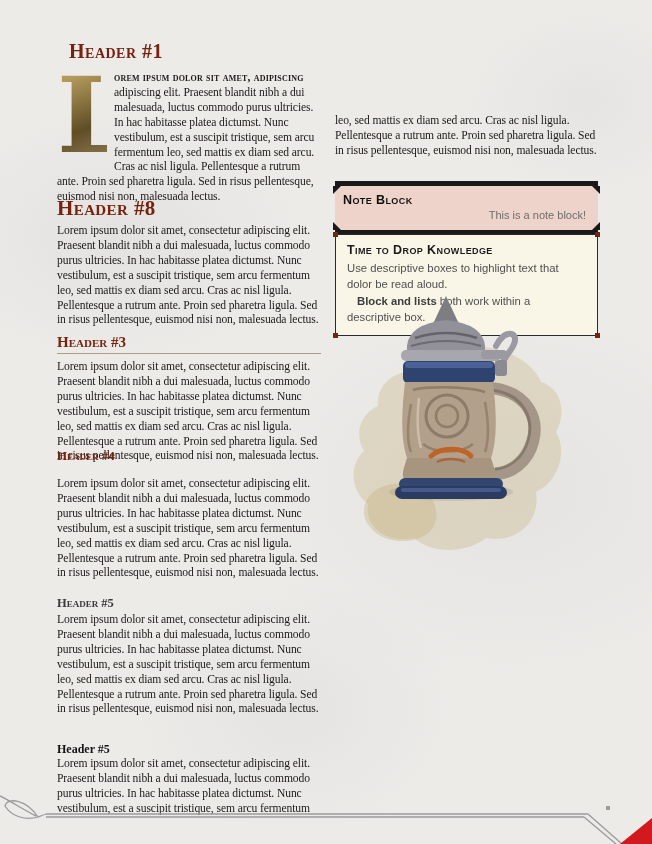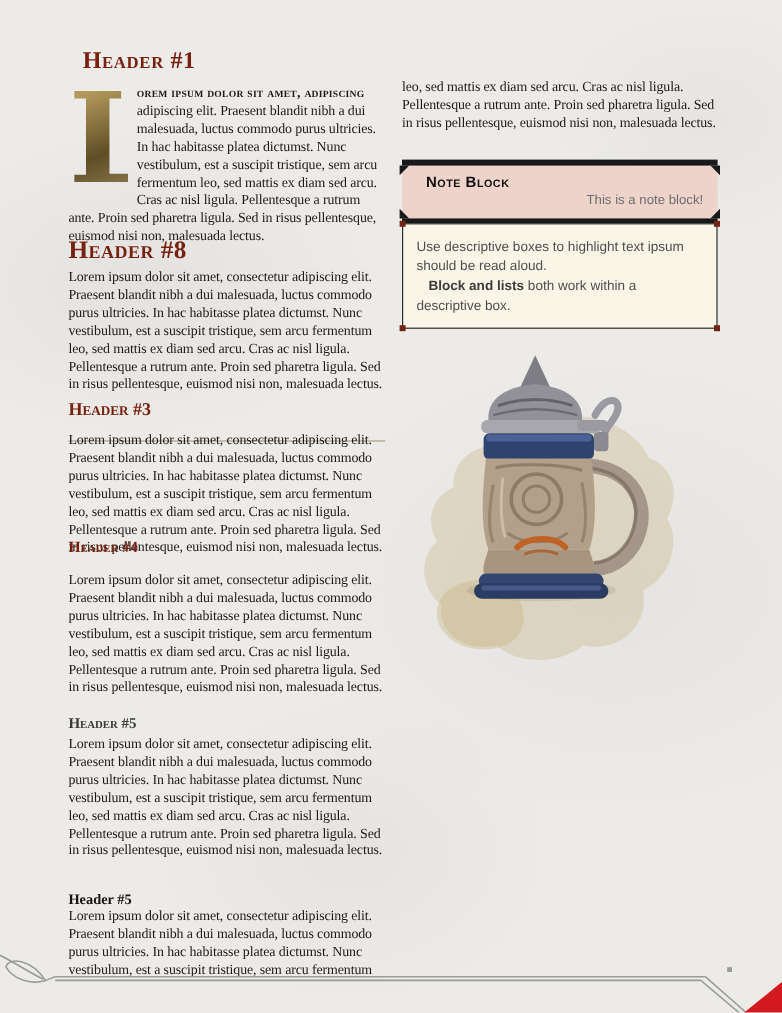--- a/index.html
+++ b/index.html
@@ -11,37 +11,37 @@
     background-image:
       radial-gradient(ellipse 300px 200px at 18% 28%, rgba(110,110,118,.07), transparent 65%),
       radial-gradient(ellipse 420px 300px at 78% 58%, rgba(110,110,118,.06), transparent 65%),
       radial-gradient(ellipse 260px 200px at 45% 84%, rgba(110,110,118,.06), transparent 65%),
       radial-gradient(ellipse 200px 150px at 90% 12%, rgba(110,110,118,.05), transparent 65%);
     overflow:hidden;
     color:#1d1a18;
   }
   .abs { position:absolute; }
   .col-l { left:57px; width:264px; }
-  .col-r { left:335px; width:263px; }
+  .col-r { left:335px; width:263px;margin-top:48px; }
 
   .body-text {
     font-size:11.6px;
     line-height:14.9px;
     letter-spacing:-0.1px;
     color:#1d1a18;
   }
   h1.brew, h2.brew, h3.brew, h4.brew, h5.brew {
     font-family:"Liberation Serif", serif;
     font-variant:small-caps;
     font-weight:bold;
     color:#772210;
   }
   h1.brew { font-size:20px; letter-spacing:.5px;margin-left:12px; }
   h2.brew { font-size:21px; letter-spacing:.4px; }
-  h3.brew { font-size:15px; border-bottom:1.5px solid #ac9f83; padding-bottom:16px; }
+  h3.brew { font-size:15px; border-bottom:1.5px solid #ac9f83; padding-bottom:2px; }
   h4.brew { font-size:13px; }
   h5.brew { font-size:12.5px; color:#3a3a3a; }
   .h6-brew { font-size:12px; font-weight:bold; color:#161412; }
 
   .dropcap {
     float:left;
     width:50px;
     height:102px;
     font-family:"DejaVu Serif", serif;
     font-size:104px;
@@ -59,21 +59,21 @@
   
   .note-wrap { top:133px; }
   .note-bar { position:relative; height:5px; background:#191919; margin:0; }
   .note-bar::before, .note-bar::after { content:""; position:absolute; width:0; height:0; }
   .bar-top::before { left:-2px; top:5px; border-top:8px solid #191919; border-right:8px solid transparent; }
   .bar-top::after  { right:-2px; top:5px; border-top:8px solid #191919; border-left:8px solid transparent; }
   .bar-bot::before { left:-2px; bottom:5px; border-bottom:8px solid #191919; border-right:8px solid transparent; }
   .bar-bot::after  { right:-2px; bottom:5px; border-bottom:8px solid #191919; border-left:8px solid transparent; }
   .note-body {
     background:#EDD3C9;
-    padding:7px 12px 9px 20px;
+    padding:7px 12px 9px 8px;
     font-family:"Liberation Sans", sans-serif;
   }
   .note-title { font-size:12.5px; font-weight:bold; font-variant:small-caps; letter-spacing:.4px; color:#111; }
   .note-text  { font-size:11px; color:#6e6e6e; margin-top:2px;text-align:right; }
 
   
   .know-box {
     top:186px;
     position:absolute;
     background:#FAF6E7;
@@ -128,21 +128,22 @@
     <div class="note-text">This is a note block!</div>
   </div>
   <div class="note-bar bar-bot"></div>
 </div>
 
 <div class="know-box col-r">
   <span class="corner-dot dot-tl"></span>
   <span class="corner-dot dot-tr"></span>
   <span class="corner-dot dot-bl"></span>
   <span class="corner-dot dot-br"></span>
-  <div class="know-text">Use descriptive boxes to highlight text ipsum should be read aloud.</div>
+  <div class="know-title">Time to Drop Knowledge</div>
+  <div class="know-text">Use descriptive boxes to highlight text that dolor be read aloud.</div>
   <div class="know-text know-indent"><span class="know-bold">Block and lists</span><span> both work within a descriptive box.</span></div>
 </div>
 
 <svg class="abs" style="left:345px; top:286px;" width="225" height="285" viewBox="0 0 225 285">
 
   <path d="M118,62 C150,56 186,72 196,96 C216,102 222,126 211,146 C223,166 213,196 191,206 C196,236 171,258 141,252 C121,268 86,268 69,252 C41,258 19,240 23,218 C6,205 3,180 19,165 C9,148 15,128 33,120 C31,98 51,83 73,86 C83,69 100,64 118,62 Z" fill="#CDBC92" opacity="0.42"></path>
   <path d="M40,200 C20,205 12,228 26,242 C36,256 66,260 82,248 C96,238 94,214 78,204 C66,196 52,196 40,200 Z" fill="#C3AE79" opacity="0.35"></path>
   <ellipse cx="106" cy="206" rx="62" ry="9" fill="#8F856F" opacity="0.22"></ellipse>
 
   <path d="M146,102 C184,106 194,134 188,156 C183,176 166,188 150,188" fill="none" stroke="#A4978A" stroke-width="12" stroke-linecap="round"></path>

